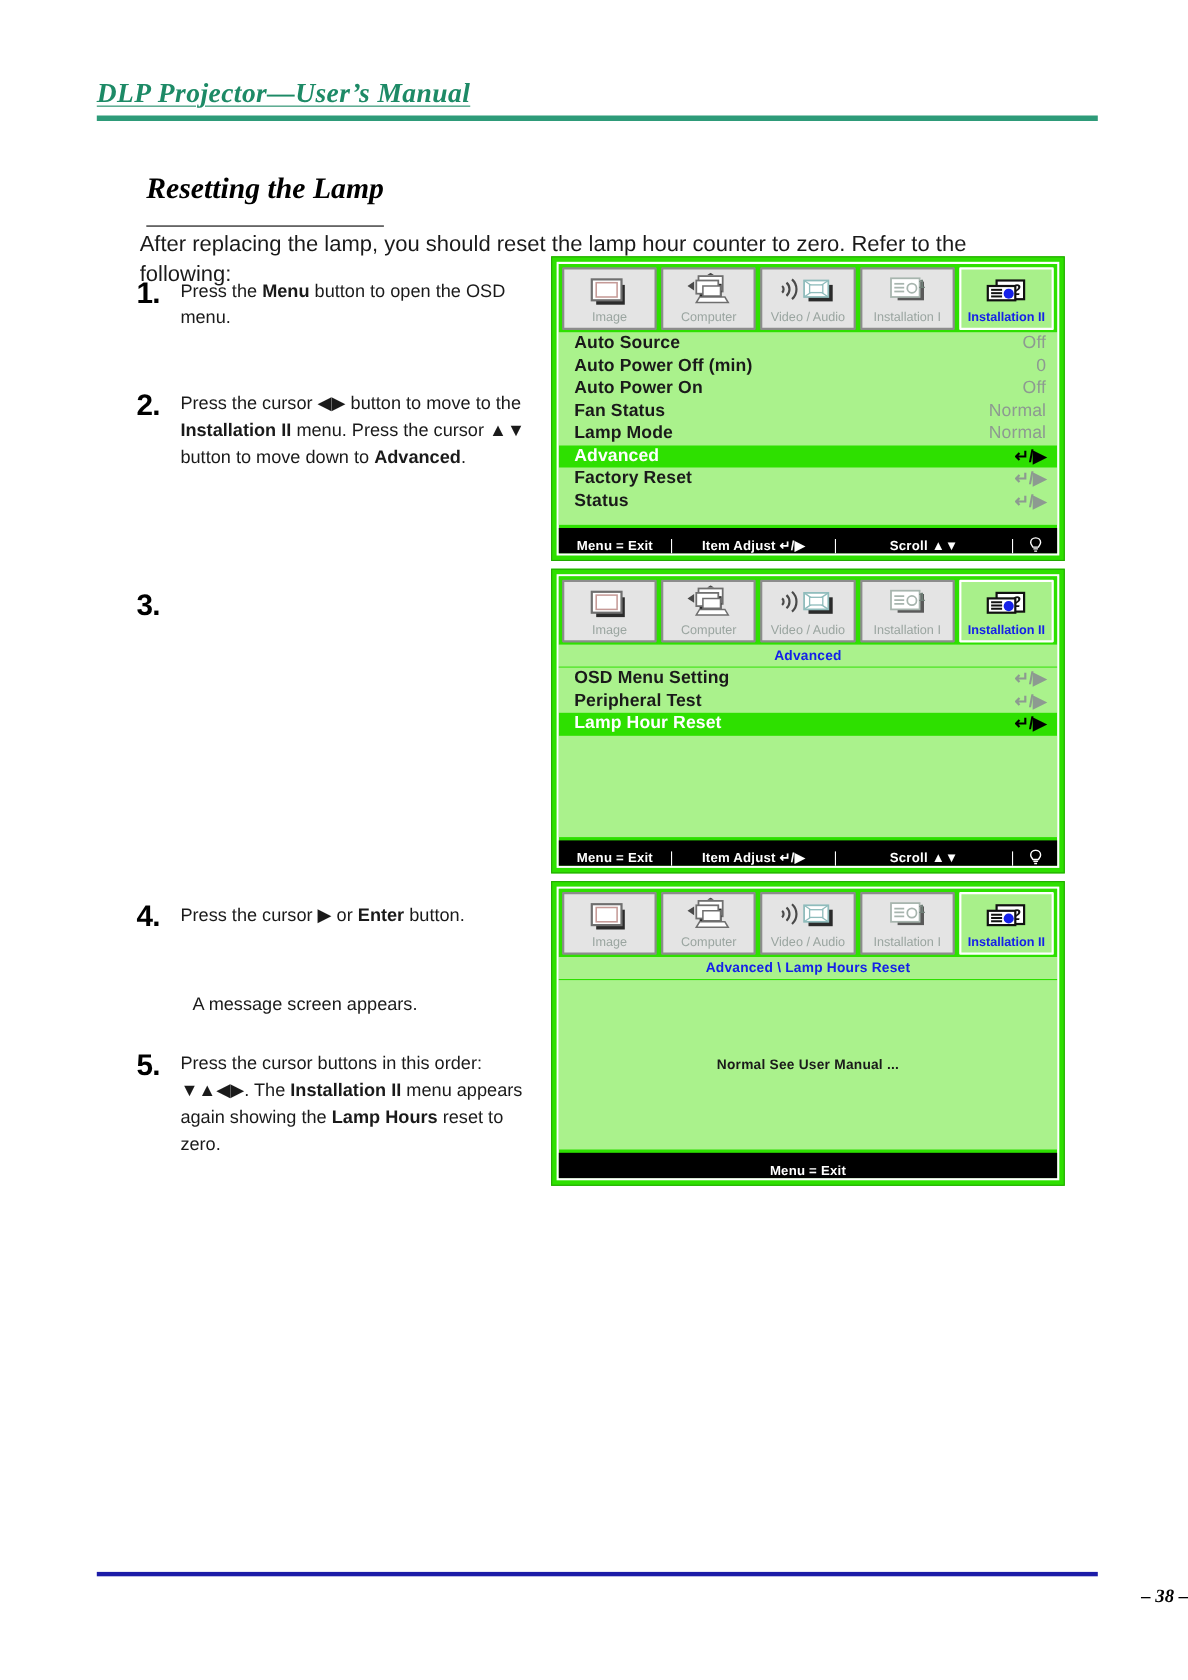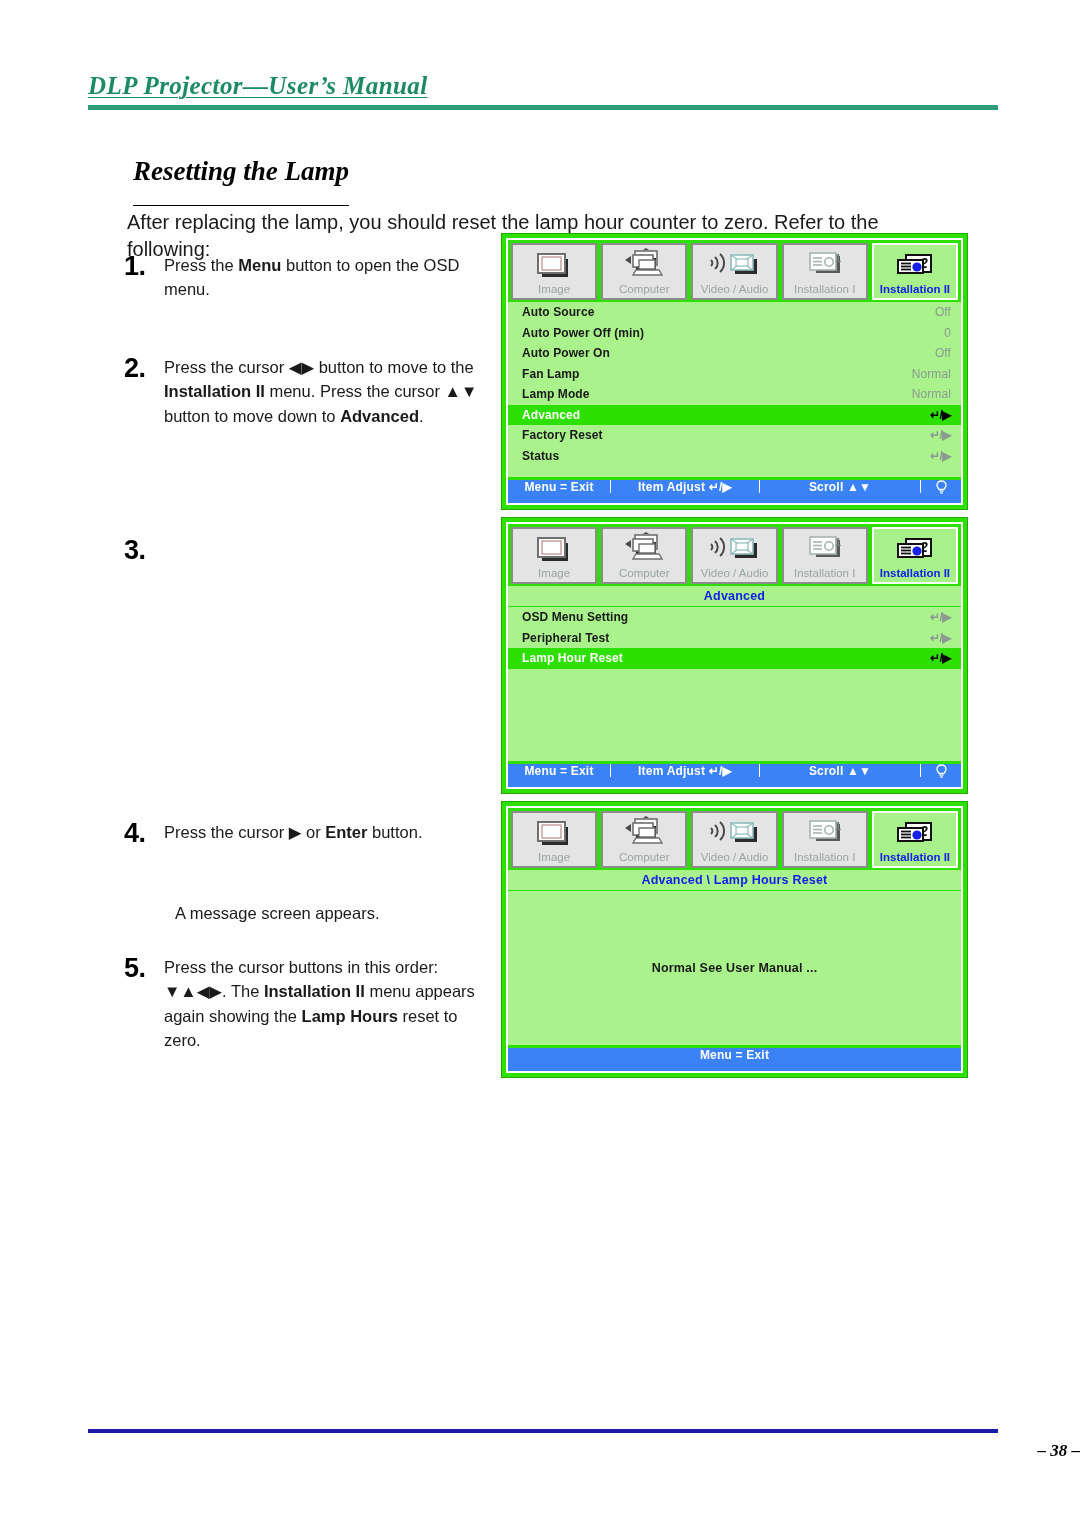--- a/index.html
+++ b/index.html
@@ -199,21 +199,21 @@
     flex-direction: column;
     overflow: hidden;
   }
   .osd-row {
     display: flex;
     align-items: center;
     justify-content: space-between;
     height: 20.5px;
     padding: 0 10px 0 14px;
     box-sizing: border-box;
-    font-size: 12px;
+    font-size: 16px;
     color: #1a1a1a;
     font-weight: bold;
   }
   .osd-row .row-label { white-space: nowrap; letter-spacing: 0.1px; }
   .osd-row .row-value {
     color: #8d9a91;
     font-weight: normal;
     white-space: nowrap;
     letter-spacing: 0.1px;
   }
@@ -238,27 +238,27 @@
     align-items: center;
     justify-content: center;
     font-size: 12.5px;
     font-weight: bold;
     color: #1a1a1a;
     letter-spacing: 0.2px;
   }
 
   
   .osd-status {
-    background: #3b82f6;
+    background: #000000;
     color: #ffffff;
     font-size: 12px;
     font-weight: bold;
     height: 23px;
     display: flex;
-    align-items: flex-start;
+    align-items: flex-end;
     flex: 0 0 auto;
     margin-top: 3px;
   }
   .osd-status .seg {
     display: flex;
     align-items: center;
     justify-content: center;
     white-space: nowrap;
     letter-spacing: 0.2px;
   }
@@ -419,21 +419,21 @@
         </div>
         <div class="osd-row">
           <span class="row-label">Auto Power Off (min)</span>
           <span class="row-value">0</span>
         </div>
         <div class="osd-row">
           <span class="row-label">Auto Power On</span>
           <span class="row-value">Off</span>
         </div>
         <div class="osd-row">
-          <span class="row-label">Fan Lamp</span>
+          <span class="row-label">Fan Status</span>
           <span class="row-value">Normal</span>
         </div>
         <div class="osd-row">
           <span class="row-label">Lamp Mode</span>
           <span class="row-value">Normal</span>
         </div>
         <div class="osd-row highlight">
           <span class="row-label">Advanced</span>
           <span class="row-value enterglyph">↵/▶</span>
         </div>

